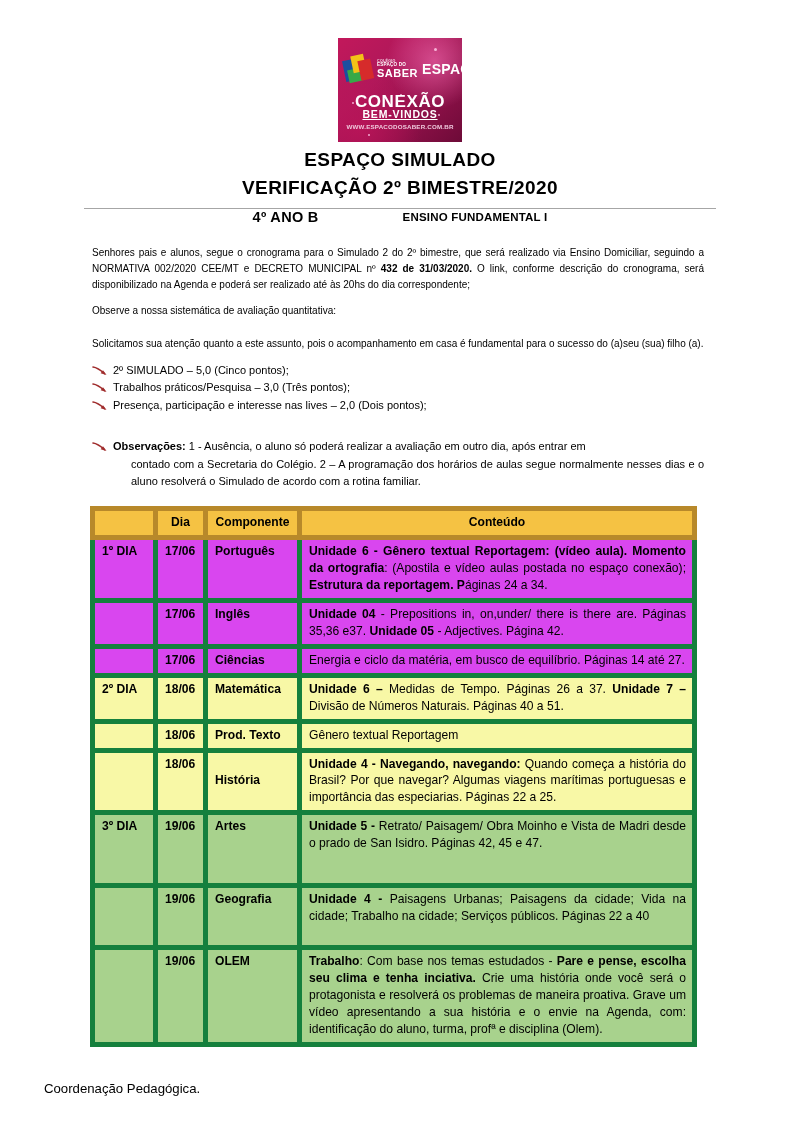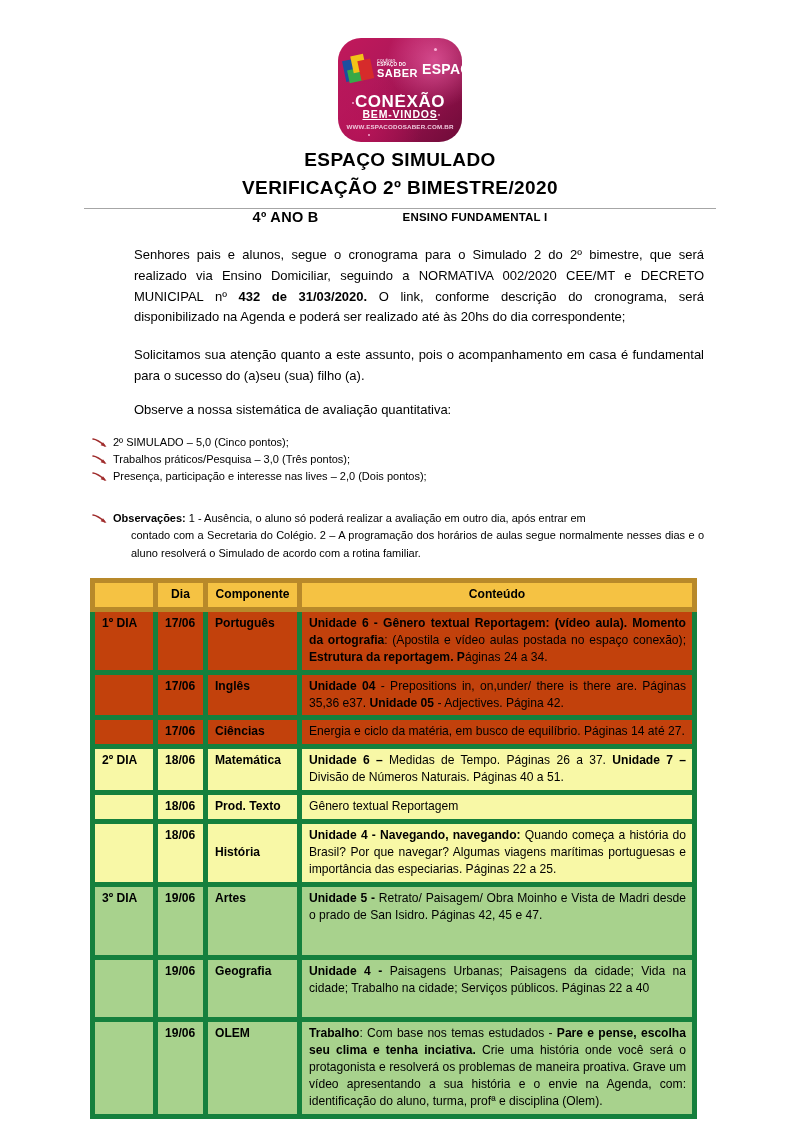--- a/index.html
+++ b/index.html
@@ -23,21 +23,20 @@
     padding-top: 38px;
   }
   .logo {
     width: 124px; height: 104px;
     position: relative;
     overflow: hidden;
     background:
       radial-gradient(circle at 78% 22%, rgba(255,120,190,0.55) 0%, rgba(255,120,190,0) 38%),
       radial-gradient(circle at 18% 88%, rgba(190,20,90,0.75) 0%, rgba(190,20,90,0) 45%),
       linear-gradient(135deg, #c2185b 0%, #b0185a 35%, #8e1048 70%, #6d0b38 100%);
-    border-radius: 23px;
   }
   .logo .spark {
     position: absolute;
     background: rgba(255,200,230,0.85);
     border-radius: 50%;
   }
   .logo-top {
     position: absolute;
     top: 16px; left: 6px; right: 6px;
     display: flex; align-items: center;
@@ -113,25 +112,24 @@
     justify-content: center;
     align-items: center;
     gap: 84px;
   }
   .sub-ano { font-size: 14.5px; font-weight: bold; letter-spacing: .3px; }
   .sub-ensino { font-size: 11.5px; font-weight: bold; letter-spacing: .2px; }
 
   
   .content { padding: 0 96px 0 92px; }
   .para {
-    font-size: 13px;
+    font-size: 10px;
     line-height: 1.60;
     text-align: justify;
     margin-top: 20px;
-    margin-left: 42px;
   }
   .para.p2 { margin-top: 17px; }
   .para.tight { margin-top: 0; text-align: left; }
   .b { font-weight: bold; }
 
   .bullets { margin-top: 2px; }
   .bullet {
     position: relative;
     font-size: 11px;
     line-height: 1.58;
@@ -175,21 +173,21 @@
   col.c3 { width: 94px; }
   col.c4 { width: 395px; }
 
   td.day   { text-align: center; font-weight: bold; font-size: 12.6px; }
   td.date  { text-align: center; font-weight: bold; font-size: 12.4px; }
   td.comp  { font-weight: bold; font-size: 12.4px; text-align: left; }
   td.comp.mid { vertical-align: middle; }
   td.cont  { text-align: justify; }
 
   
-  .sec-pink  td { background: #c2410c; border-color: #7d4f7d; }
+  .sec-pink  td { background: #d946ef; border-color: #7d4f7d; }
   .sec-yel   td { background: #f8f8a6; border-color: #9a9a3a; }
   .sec-grn   td { background: #a8d28d; border-color: #5f8a48; }
 
   .foot {
     padding-left: 44px;
     margin-top: 34px;
     font-size: 13.2px;
   }
 </style>
 </head>
@@ -231,23 +229,23 @@
 <hr class="hr">
 <div class="subtitle-row">
   <span class="sub-ano">4º ANO B</span>
   <span class="sub-ensino">ENSINO FUNDAMENTAL I</span>
 </div>
 
 <div class="content">
 
   <p class="para"><span>Senhores pais e alunos, segue o cronograma para o Simulado 2 do 2º bimestre, que será realizado via Ensino Domiciliar, seguindo a NORMATIVA 002/2020 CEE/MT e DECRETO MUNICIPAL nº </span><span class="b">432 de 31/03/2020.</span><span> O link, conforme descrição do cronograma, será disponibilizado na Agenda e poderá ser realizado até às 20hs do dia correspondente;</span></p>
 
+  <p class="para tight">Observe a nossa sistemática de avaliação quantitativa:</p>
+
   <p class="para p2">Solicitamos sua atenção quanto a este assunto, pois o acompanhamento em casa é fundamental para o sucesso do (a)seu (sua)  filho (a).</p>
-
-  <p class="para tight">Observe a nossa sistemática de avaliação quantitativa:</p>
 
   <div class="bullets">
 
     <div class="bullet">
       <span class="arrow">
         <svg width="17" height="14" viewBox="0 0 17 14">
             <path d="M1 2 C5 2.5 8.5 5 12.5 8.6" stroke="#a02d2d" stroke-width="1.6" fill="none" stroke-linecap="round"></path>
             <path d="M14.5 10 L8.6 8.2 L11 5.2 Z" fill="#a02d2d"></path>
           </svg>
       </span>

